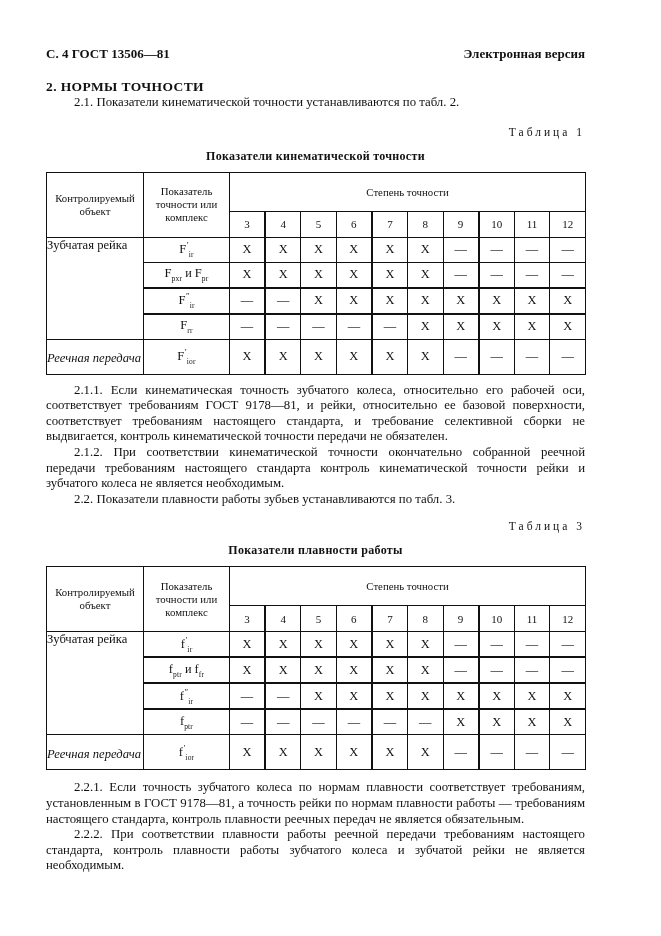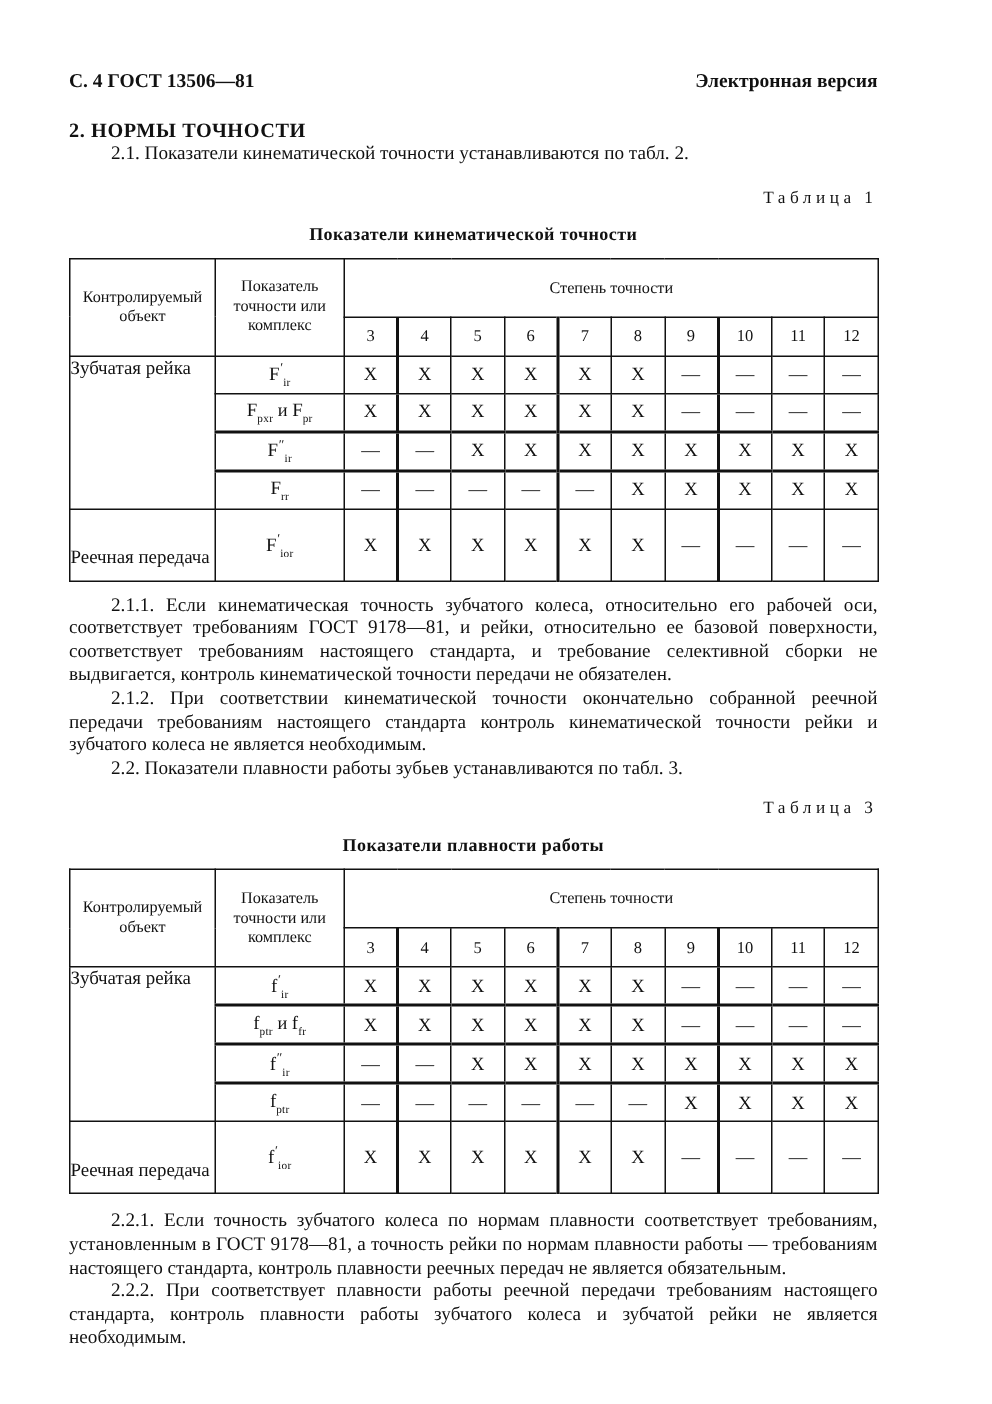--- a/index.html
+++ b/index.html
@@ -24,21 +24,21 @@
   }
   table.gtable th,table.gtable td{border:1px solid #111;padding:0;}
   th.obj-h,th.ind-h{
     font-weight:normal;font-size:10.8px;line-height:13px;text-align:center;vertical-align:middle;
   }
   th.deg-h{font-weight:normal;font-size:10.8px;height:38px;vertical-align:middle;border-bottom:2px solid #111;}
   th.deg-num{font-weight:normal;font-size:11px;height:25px;border-bottom:3px solid #111;}
   td.obj-cell{
     font-size:12.6px;text-align:left;vertical-align:top;padding:3px 2px 0 1px;line-height:14.5px;
   }
-  td.obj-cell.vmid{vertical-align:middle;padding-top:16px;}
+  td.obj-cell.vmid{vertical-align:middle;padding-top:3px;font-style:italic;}
   td.desig-cell{text-align:center;font-size:12.6px;vertical-align:middle;}
   td.mark-cell{text-align:center;font-size:12.4px;vertical-align:middle;height:24px;}
   tr.tall td{height:31px;}
   .thickR{border-right:2.5px solid #111 !important;}
   tr.thickT td{border-top:2.5px solid #111;}
   sub.dsub{font-size:7.5px;vertical-align:-4px;letter-spacing:.2px;}
   span.dprime{font-size:9px;vertical-align:5px;margin-left:.5px;}
   .conn{font-size:12.2px;}
 </style>
 </head>
@@ -251,15 +251,15 @@
           <td class="mark-cell">X</td>
           <td class="mark-cell thickR">—</td>
           <td class="mark-cell">—</td>
           <td class="mark-cell">—</td>
           <td class="mark-cell">—</td>
         </tr>
       </tbody>
   </table>
 
   <p class="bodytext" style="margin-top:10px">2.2.1.  Если точность зубчатого колеса по нормам плавности соответствует требованиям, установленным в ГОСТ 9178—81, а точность рейки по нормам плавности работы — требованиям настоящего стандарта, контроль плавности реечных передач не является обязательным.</p>
-  <p class="bodytext">2.2.2.  При соответствует плавности работы реечной передачи требованиям настоящего стандарта, контроль плавности работы зубчатого колеса и зубчатой рейки не является необходимым.</p>
+  <p class="bodytext">2.2.2.  При соответствии плавности работы реечной передачи требованиям настоящего стандарта, контроль плавности работы зубчатого колеса и зубчатой рейки не является необходимым.</p>
 
 </div>
 
 </body></html>

